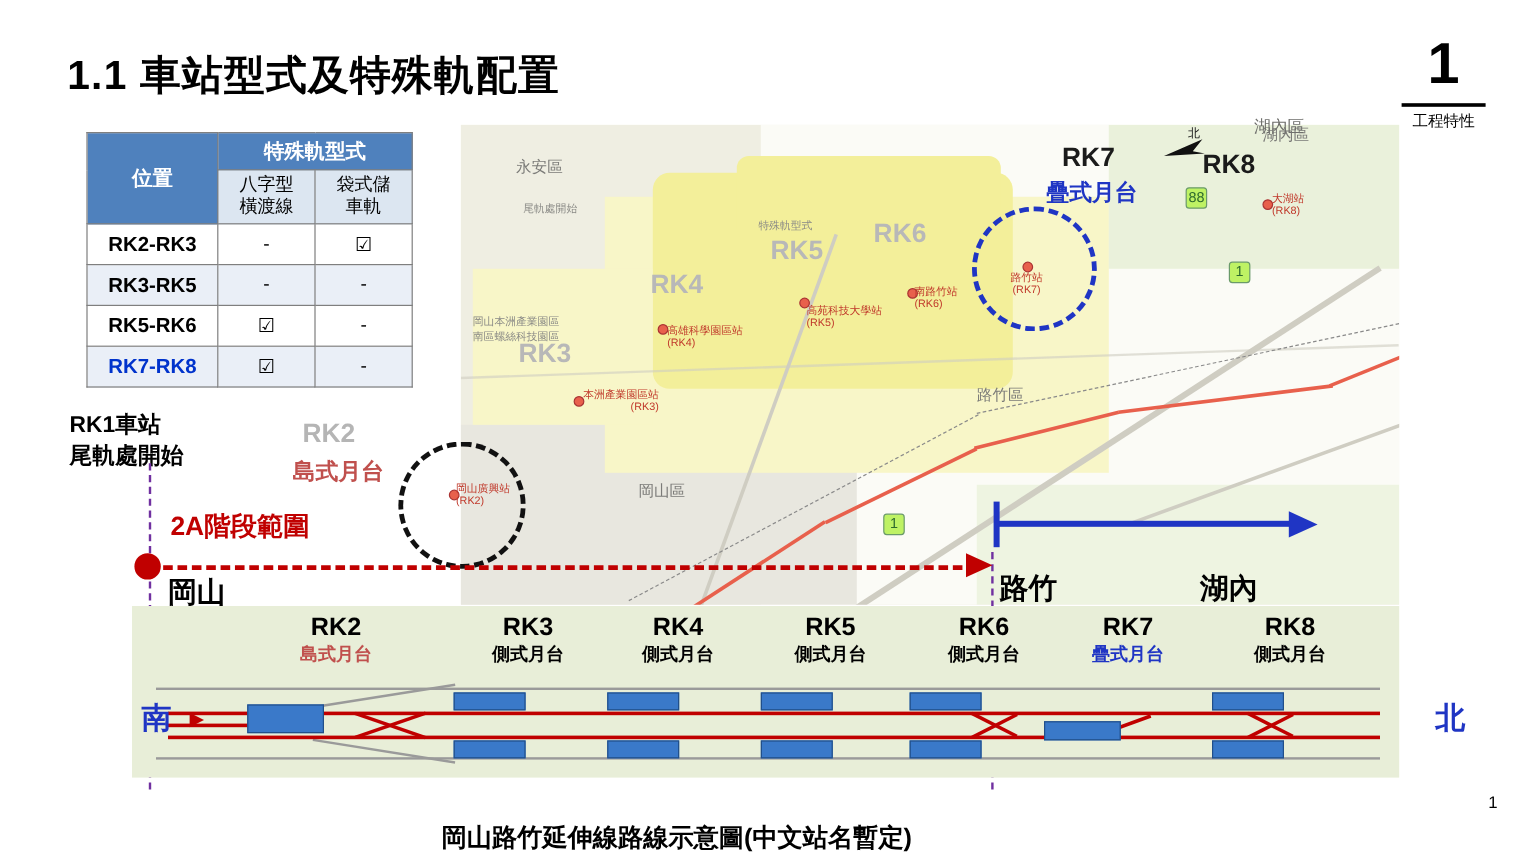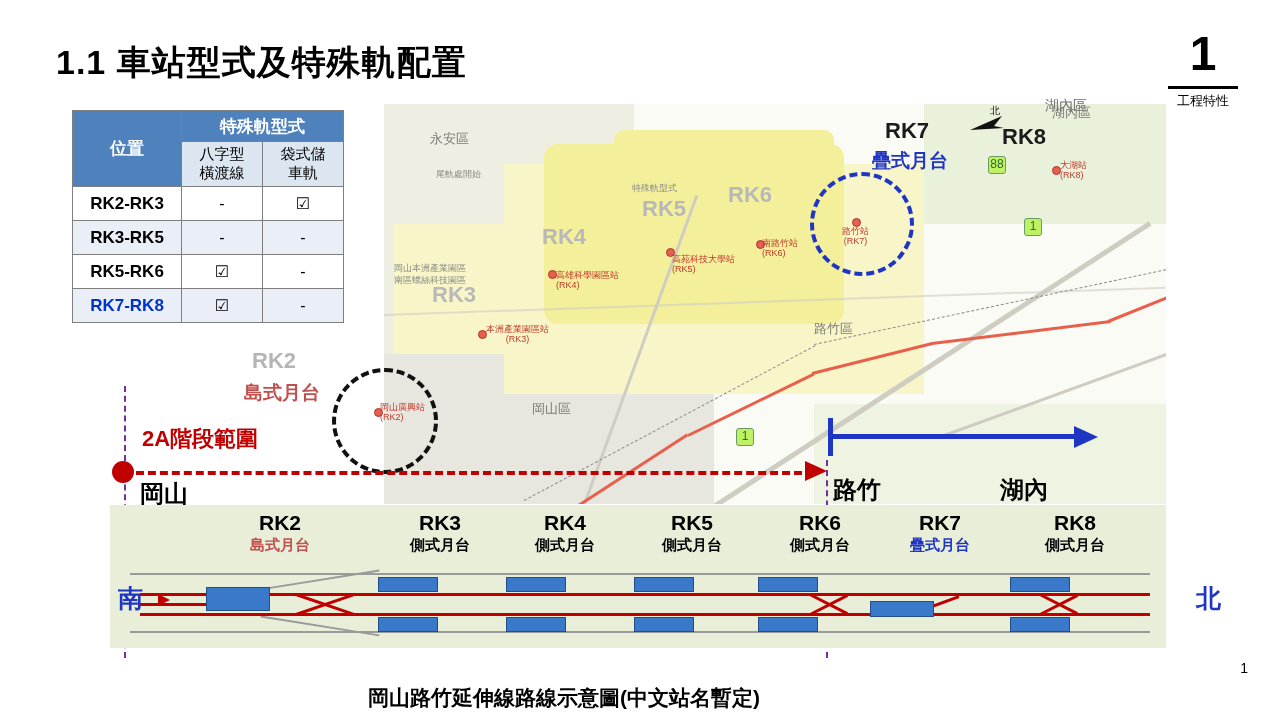--- a/index.html
+++ b/index.html
@@ -208,21 +208,21 @@
   <div class="rkbig" style="left:728px;top:182px;">RK6</div>
   <div class="rkbig" style="left:542px;top:224px;">RK4</div>
   <div class="rkbig" style="left:432px;top:282px;">RK3</div>
   <div class="rkbig" style="left:252px;top:348px;color:#b5b5b5;">RK2</div>
   <div class="ann" style="left:244px;top:380px;font-size:19px;color:#c0504d;">島式月台</div>
 
   <div class="stationdot" style="left:374px;top:408px;"></div>
   <div class="stationname" style="left:380px;top:402px;text-align:left;">岡山廣興站<br>(RK2)</div>
 
   <div class="stationdot" style="left:478px;top:330px;"></div>
-  <div class="stationname" style="left:486px;top:324px;text-align:center;">本洲產業園區站<br>(RK3)</div>
+  <div class="stationname" style="left:486px;top:324px;text-align:right;">本洲產業園區站<br>(RK3)</div>
 
   <div class="stationdot" style="left:548px;top:270px;"></div>
   <div class="stationname" style="left:556px;top:270px;text-align:left;">高雄科學園區站<br>(RK4)</div>
 
   <div class="stationdot" style="left:666px;top:248px;"></div>
   <div class="stationname" style="left:672px;top:254px;text-align:left;">高苑科技大學站<br>(RK5)</div>
 
   <div class="stationdot" style="left:756px;top:240px;"></div>
   <div class="stationname" style="left:762px;top:238px;text-align:left;">南路竹站<br>(RK6)</div>
 
@@ -238,20 +238,24 @@
   <svg style="position:absolute;left:968px;top:110px;" width="40" height="28" viewBox="0 0 40 28">
     <polygon points="2,20 34,6 26,16 36,18" fill="#111"></polygon>
   </svg>
   <div class="ann" style="left:990px;top:104px;font-size:10px;font-weight:normal;color:#111;">北</div>
 
   <div class="ann" id="huneiqu">湖內區</div>
   <div class="ann" id="rk7-label">RK7</div>
   <div class="ann" id="rk7-sub">疊式月台</div>
   <div class="ann" id="rk8-label">RK8</div>
 
+  <div id="rk1-note">
+    <span>RK1車站</span><br>
+    <span>尾軌處開始</span>
+  </div>
 
   <div class="vsep" style="left:124px;top:386px;height:272px;"></div>
   <div class="vsep" style="left:826px;top:460px;height:198px;"></div>
 
   <div id="arrow2a-dot"></div>
   <div id="arrow2a-line"></div>
   <div id="arrow2a-head"></div>
   <div id="stage2a-label">2A階段範圍</div>
 
   <div id="arrow2b-cap"></div>

